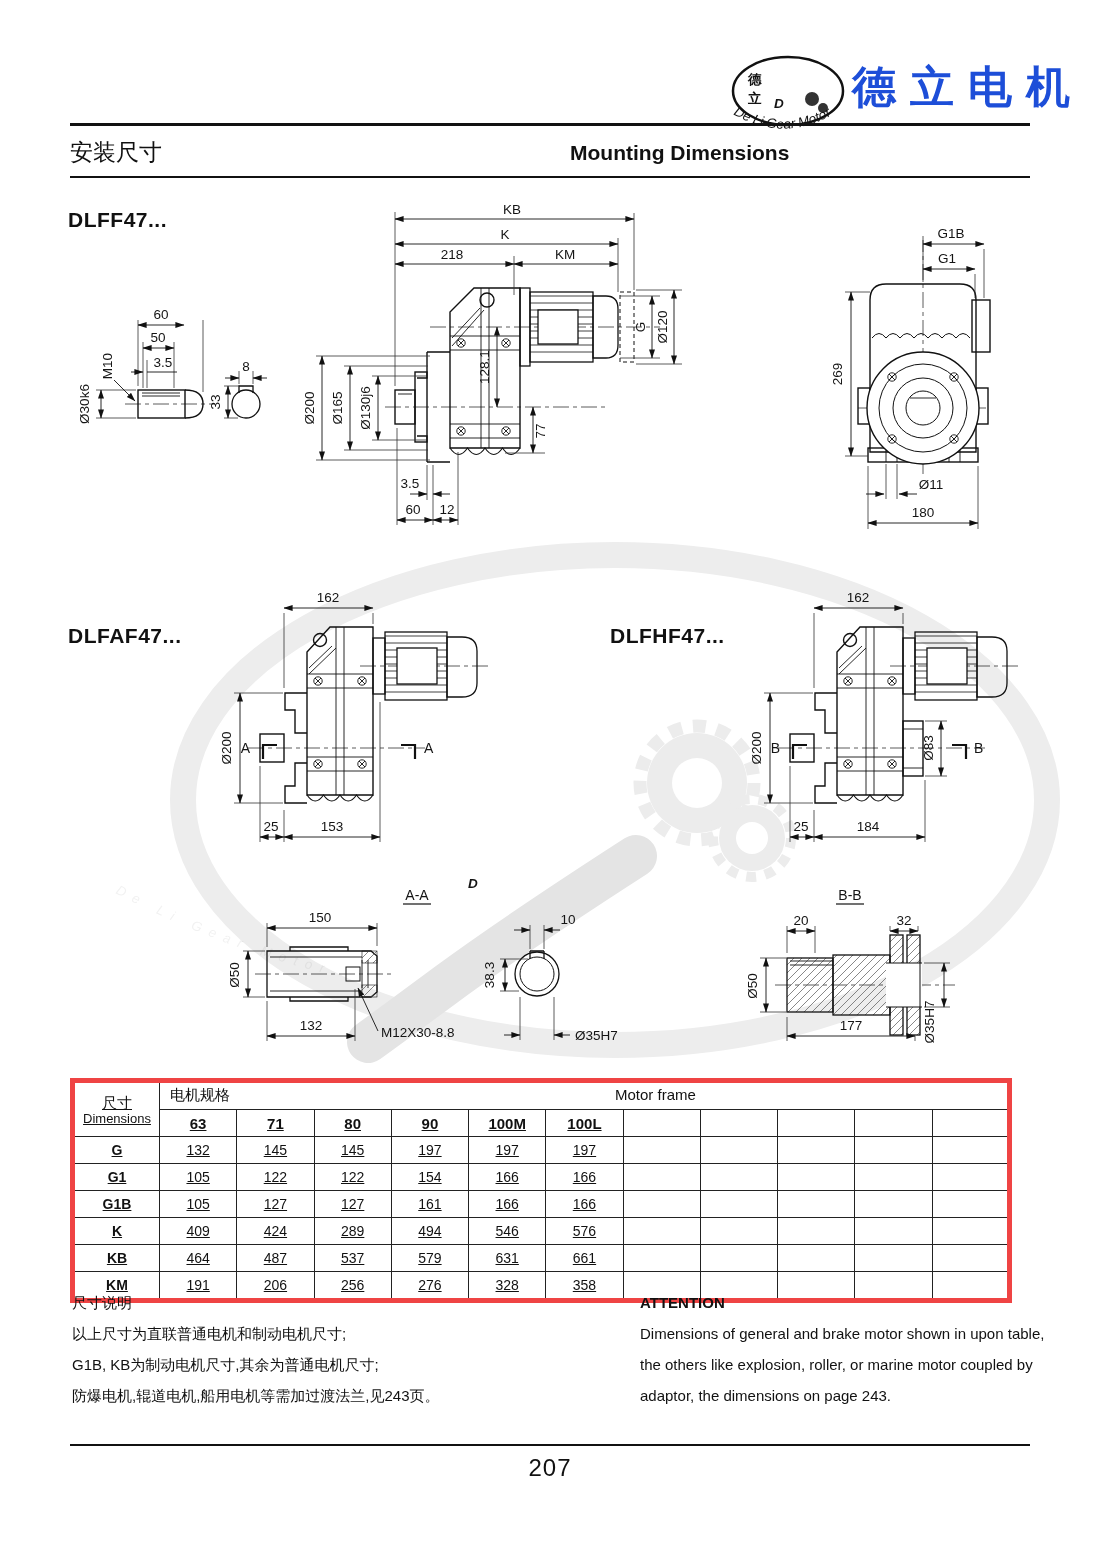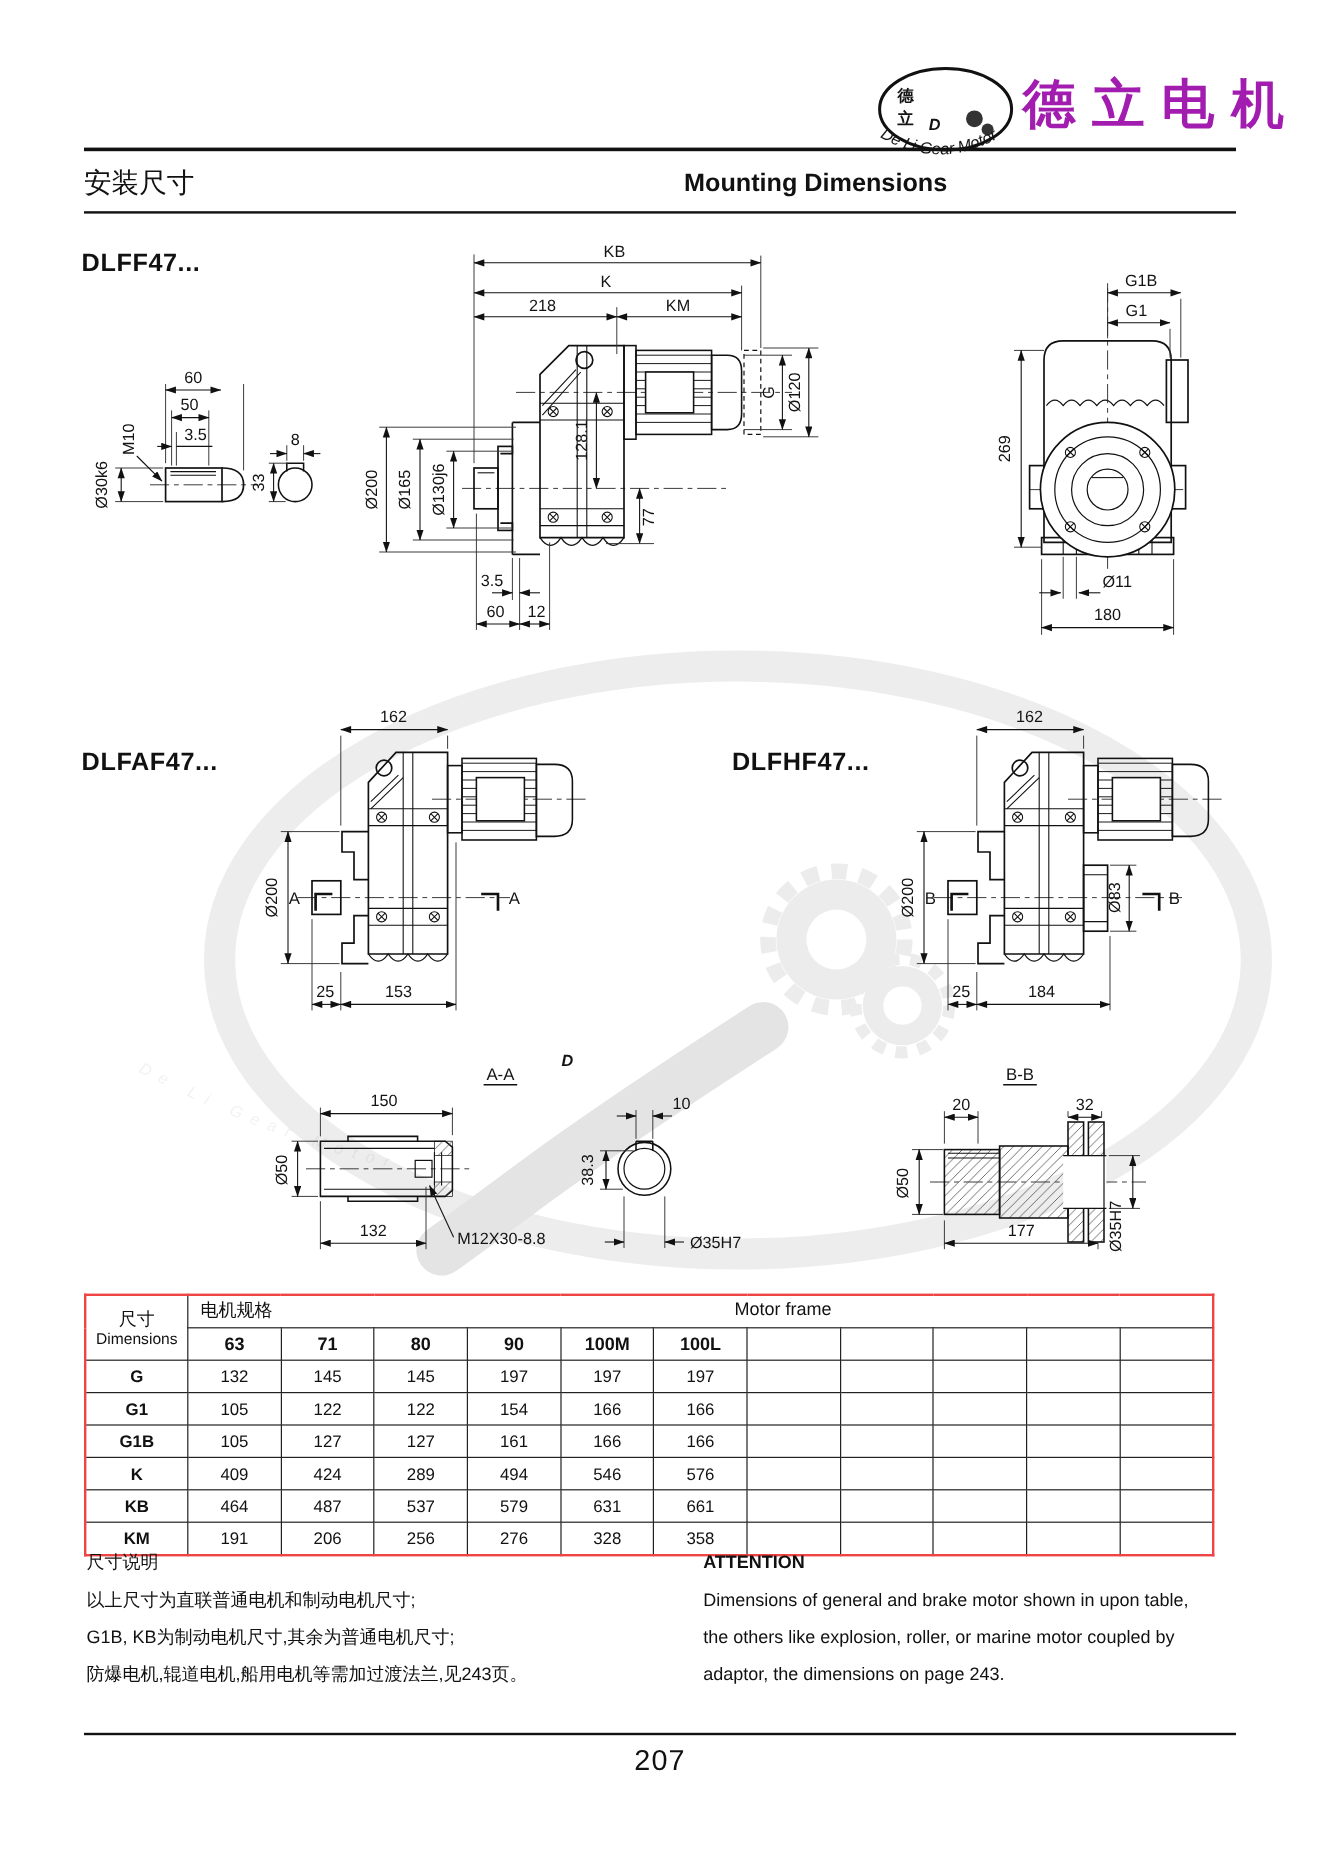--- a/index.html
+++ b/index.html
@@ -1,31 +1,31 @@
 <!DOCTYPE html>
 <html><head>
 <meta charset="utf-8">
 <style>
   html,body{margin:0;padding:0;background:#f2f2f2;}
   .page{position:relative;width:1100px;height:1555px;background:#ffffff;margin:0 auto;
         font-family:"Liberation Sans",sans-serif;color:#111;overflow:hidden;}
   .abs{position:absolute;}
   .rule{position:absolute;background:#111;}
   .brand-cn{position:absolute;left:852px;top:58px;font-family:"DejaVu Serif",serif;
-            font-weight:bold;font-size:44px;letter-spacing:14px;color:#a21caf;}
+            font-weight:bold;font-size:44px;letter-spacing:14px;color:#1d4ed8;}
   .title-cn{position:absolute;left:70px;top:137px;font-size:23px;font-weight:500;}
   .title-en{position:absolute;left:570px;top:141px;font-size:21px;font-weight:bold;}
   .model-label{position:absolute;font-size:21px;font-weight:bold;letter-spacing:0.5px;}
   svg text{font-family:"Liberation Sans",sans-serif;font-size:13.5px;fill:#141414;}
   svg .big{font-size:14px;}
   .dims-table{position:absolute;left:70px;top:1078px;width:942px;border-collapse:collapse;
               table-layout:fixed;}
   .dims-table td{border:1px solid #222;text-align:center;vertical-align:middle;
                  font-size:14px;padding:0;height:26px;overflow:hidden;}
-  .dims-table{border:2px solid #ef4444;}
+  .dims-table{border:5px solid #ef4444;text-decoration:underline;}
   .dims-table td.lblcol{font-weight:bold;font-size:14px;}
   .dims-table td.framehead{font-weight:bold;font-size:15px;}
   .dims-table .hdr1{height:24px;}
   .c1{width:84px;}
   .dimhead div.cn{font-size:15px;line-height:17px;}
   .dimhead div.en{font-size:13px;line-height:15px;}
   .grouprow{text-align:left !important;position:relative;}
   .grouprow .gcn{position:absolute;left:10px;top:3px;font-size:15px;text-align:center;}
   .grouprow .gen{position:absolute;left:455px;top:3px;font-size:15px;text-align:center;}
   .notes{position:absolute;top:1293px;font-size:15px;line-height:20px;}
@@ -618,21 +618,21 @@
     </tr>
   </tbody>
     </table>
 
   <div class="notes notes-cn" style="left:72px;">
     <div class="ntitle">尺寸说明</div>
     <div class="nline">以上尺寸为直联普通电机和制动电机尺寸;</div>
     <div class="nline">G1B, KB为制动电机尺寸,其余为普通电机尺寸;</div>
     <div class="nline">防爆电机,辊道电机,船用电机等需加过渡法兰,见243页。</div>
   </div>
-  <div class="notes notes-en" style="left:586px;">
+  <div class="notes notes-en" style="left:640px;">
     <div class="ntitle">ATTENTION</div>
     <div class="nline">Dimensions of general and brake motor shown in upon table,</div>
     <div class="nline">the others like explosion, roller, or marine motor coupled by</div>
     <div class="nline">adaptor, the dimensions on page 243.</div>
   </div>
 
   <div class="rule" style="left:70px;top:1444px;width:960px;height:2px;"></div>
   <div class="page-num">207</div>
 
 </div>

